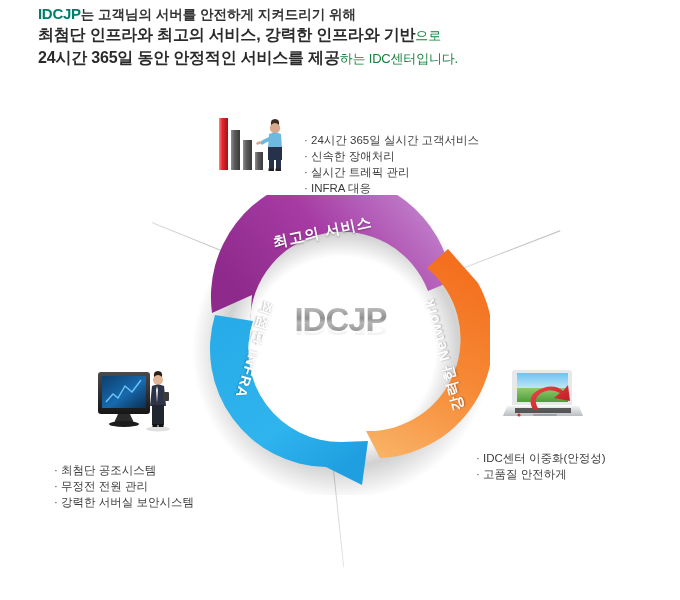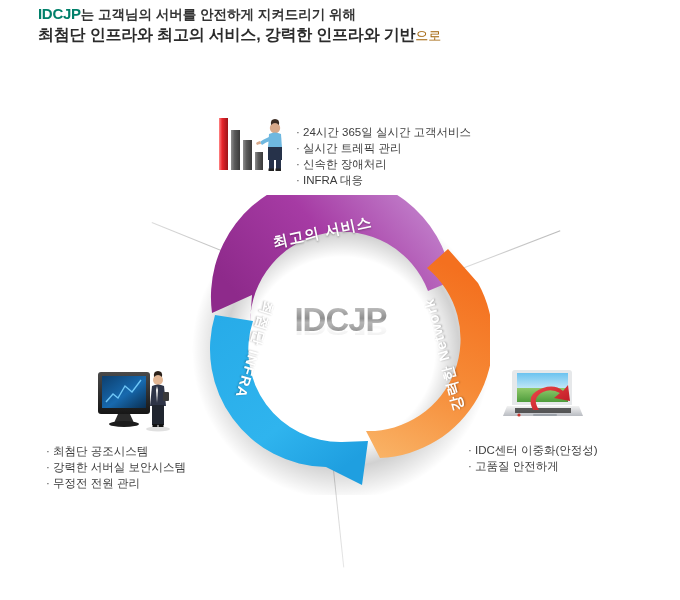--- a/index.html
+++ b/index.html
@@ -6,21 +6,21 @@
   body{
     width:680px;height:600px;background:#ffffff;position:relative;
     font-family:"Liberation Sans","DejaVu Sans",sans-serif;
     overflow:hidden;
   }
   .hdr{position:absolute;left:38px;top:4px;width:620px;}
   .hdr .l1{font-size:13px;color:#3a3a3a;line-height:19px;white-space:nowrap;}
   .hdr .l1 b{color:#00806a;font-weight:bold;font-size:15px;letter-spacing:-0.3px;}
   .hdr .l1 .k{font-weight:bold;color:#333;font-size:13.5px;text-align:right;}
   .hdr .l2,.hdr .l3{font-size:16px;font-weight:bold;color:#2b2b2b;line-height:22px;white-space:nowrap;letter-spacing:-0.2px;}
-  .hdr .l2 .sm,.hdr .l3 .sm{font-size:13px;font-weight:normal;color:#a16207;}
+  .hdr .l2 .sm,.hdr .l3 .sm{font-size:13px;font-weight:normal;color:#15803d;}
 
   
   .stage{position:absolute;left:165px;top:185px;width:350px;height:330px;}
   .ring{position:absolute;left:25px;top:10px;width:300px;height:300px;}
   .seg{position:absolute;left:0;top:0;width:300px;height:300px;}
 
   .arclabel{position:absolute;font-weight:bold;color:#fff;white-space:nowrap;
             text-shadow:0 1px 2px rgba(0,0,0,.32);pointer-events:none;}
 
   .lbl-purple{left:82px;top:28px;font-size:15px;transform:rotate(-12deg);letter-spacing:1px;}
@@ -39,31 +39,32 @@
     mask-image:linear-gradient(180deg,rgba(0,0,0,.85),rgba(0,0,0,0) 72%);}
 
   
   .conn{position:absolute;background:linear-gradient(90deg,#dcdcdc,#b9b9b9);transform-origin:0 0;height:1px;}
   .conn.v{background:linear-gradient(180deg,#cfcfcf,#e6e6e6);}
 
   
   .blist{position:absolute;}
   .blist li{list-style:none;font-size:11.5px;color:#3c3c3c;line-height:16px;white-space:nowrap;}
   .blist li::before{content:"· ";color:#555;}
-  .blist ul{margin:8px;padding:0;}
+  .blist ul{margin:16px;padding:0;}
 
   
   .icon{position:absolute;}
 </style>
 </head>
 <body>
 
 <div class="hdr">
   <div class="l1"><b>IDCJP</b><span class="k">는 고객님의 서버를 안전하게 지켜드리기 위해</span></div>
   <div class="l2"><span>최첨단 인프라와 최고의 서비스, 강력한 인프라와 기반</span><span class="sm">으로</span></div>
+  <div class="l3"><span>24시간 365일 동안 안정적인 서비스를 제공</span><span class="sm">하는 IDC센터입니다.</span></div>
 </div>
 
 <div class="conn" style="left:152px;top:222px;width:98px;transform:rotate(22deg);"></div>
 <div class="conn" style="left:462px;top:268px;width:105px;transform:rotate(-21deg);"></div>
 <div class="conn v" style="left:333px;top:470px;width:1px;height:98px;transform:rotate(-6deg);"></div>
 
 <div class="stage">
   <div class="ring">
 
     <svg class="seg" width="300" height="300" viewBox="0 0 300 300">
@@ -224,31 +225,31 @@
     <rect x="30" y="48" width="24" height="2" rx="1" fill="#9aa0a8"></rect>
     <circle cx="16" cy="49" r="1.6" fill="#c9342c"></circle>
 
     <path d="M30 44 q-8 -16 10 -22 q12 -4 20 3 l5 -6 l2 16 l-16 -3 l6 -5 q-9 -5 -17 -1 q-12 6 -4 18z" fill="url(#redA)"></path>
   </svg>
 </div>
 
 <div class="blist" style="left:288px;top:116px;">
   <ul>
     <li>24시간 365일 실시간 고객서비스</li>
+    <li>신속한 장애처리</li>
     <li>실시간 트레픽 관리</li>
-    <li>신속한 장애처리</li>
     <li>INFRA 대응</li>
   </ul>
 </div>
 
-<div class="blist" style="left:38px;top:435px;">
+<div class="blist" style="left:38px;top:446px;">
   <ul>
     <li>최첨단 공조시스템</li>
+    <li>무정전 전원 관리</li>
     <li>강력한 서버실 보안시스템</li>
-    <li>무정전 전원 관리</li>
   </ul>
 </div>
 
 <div class="blist" style="left:460px;top:434px;">
   <ul>
     <li>IDC센터 이중화(안정성)</li>
     <li>고품질 안전하게</li>
   </ul>
 </div>
 

